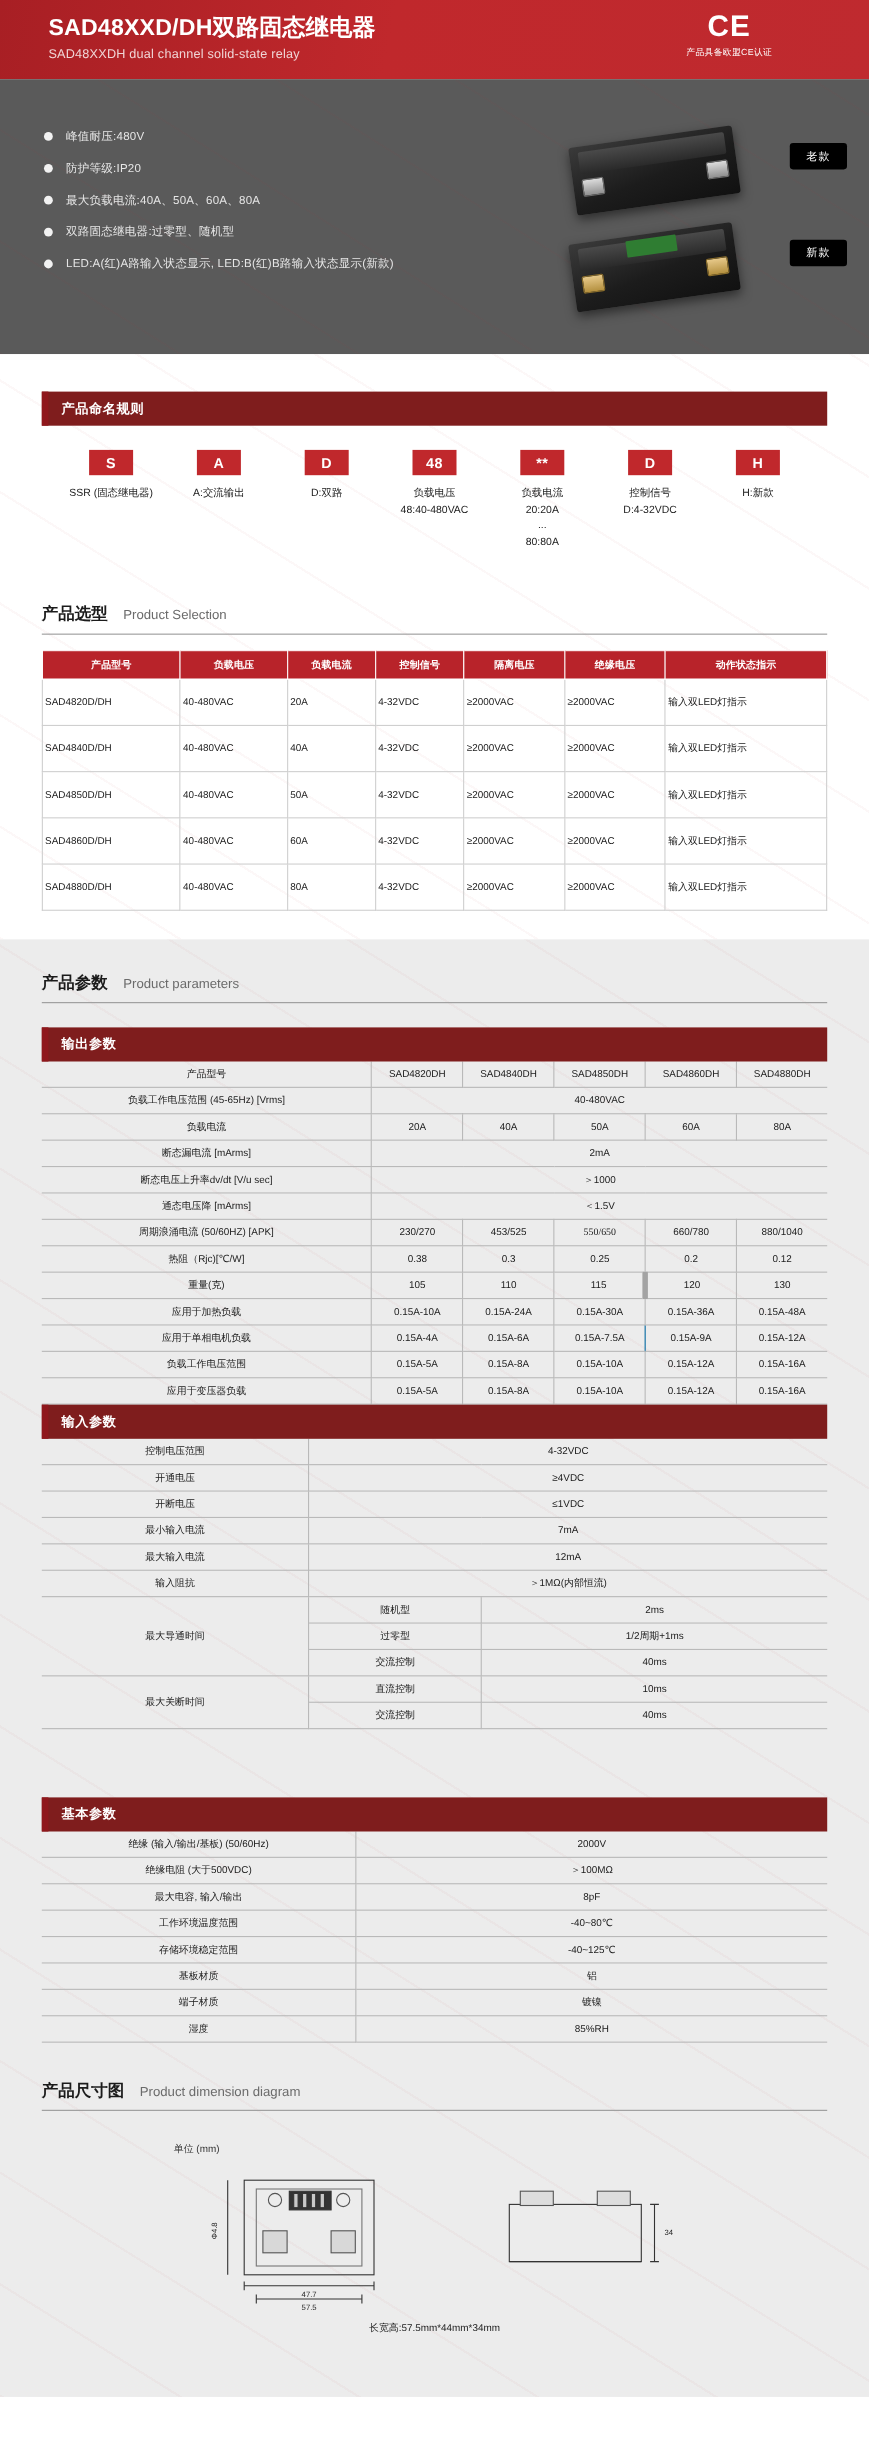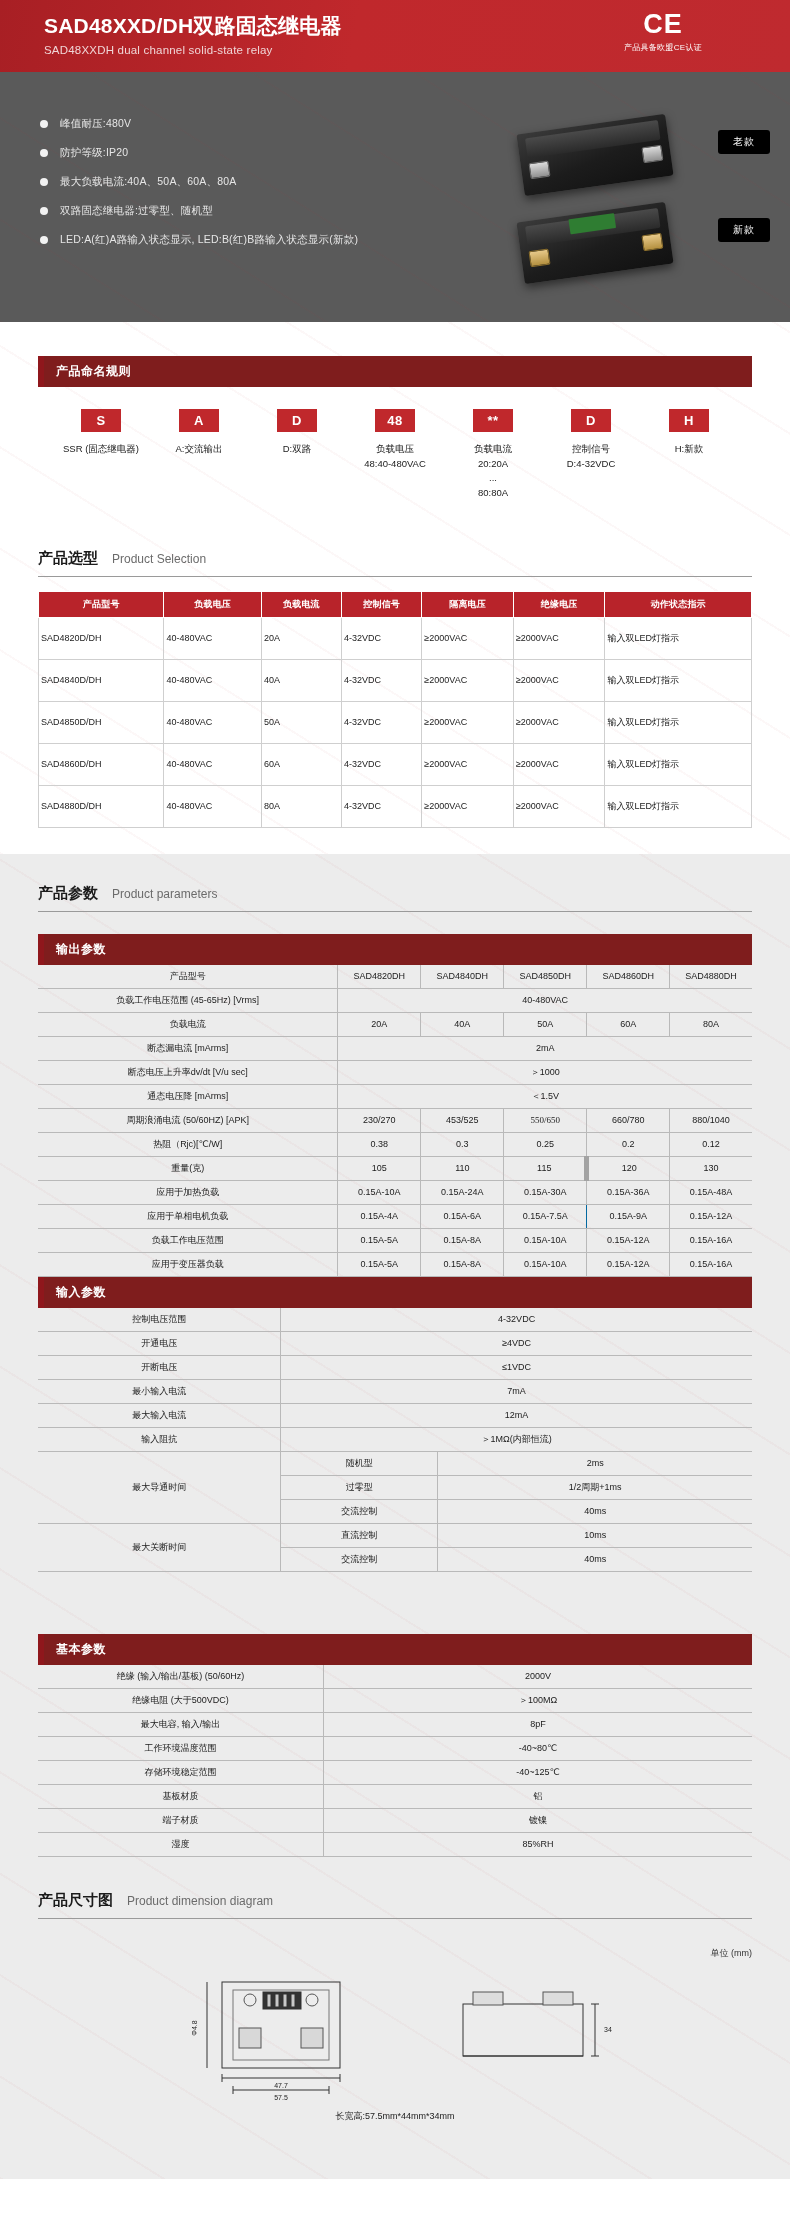--- a/index.html
+++ b/index.html
@@ -202,21 +202,21 @@
     padding-left: 10px;
     padding-right: 10px;
   }
   .param-table td.sub {
     border-right: 1px solid #b9b9b9;
   }
   .param-table tr:first-child td { border-top: none; }
 
   
   .dim-area { position: relative; padding: 18px 0 34px; }
-  .unit-note { font-size: 9px; color: #333; text-align: right; margin: 6px 0 4px; padding-left: 120px;}
+  .unit-note { font-size: 9px; color: #333; text-align: left; margin: 6px 0 4px; padding-left: 120px;}
   .dim-figs { display: flex; justify-content: center; gap: 46px; align-items: flex-end; margin-top: 10px; }
   .dim-cap { font-size: 9px; color: #222; text-align: center; margin-top: 10px; }
 
   .footer-space { height: 18px; }
 
   
   .wm {
     position: absolute; inset: 0;
     pointer-events: none;
     opacity: .07;

